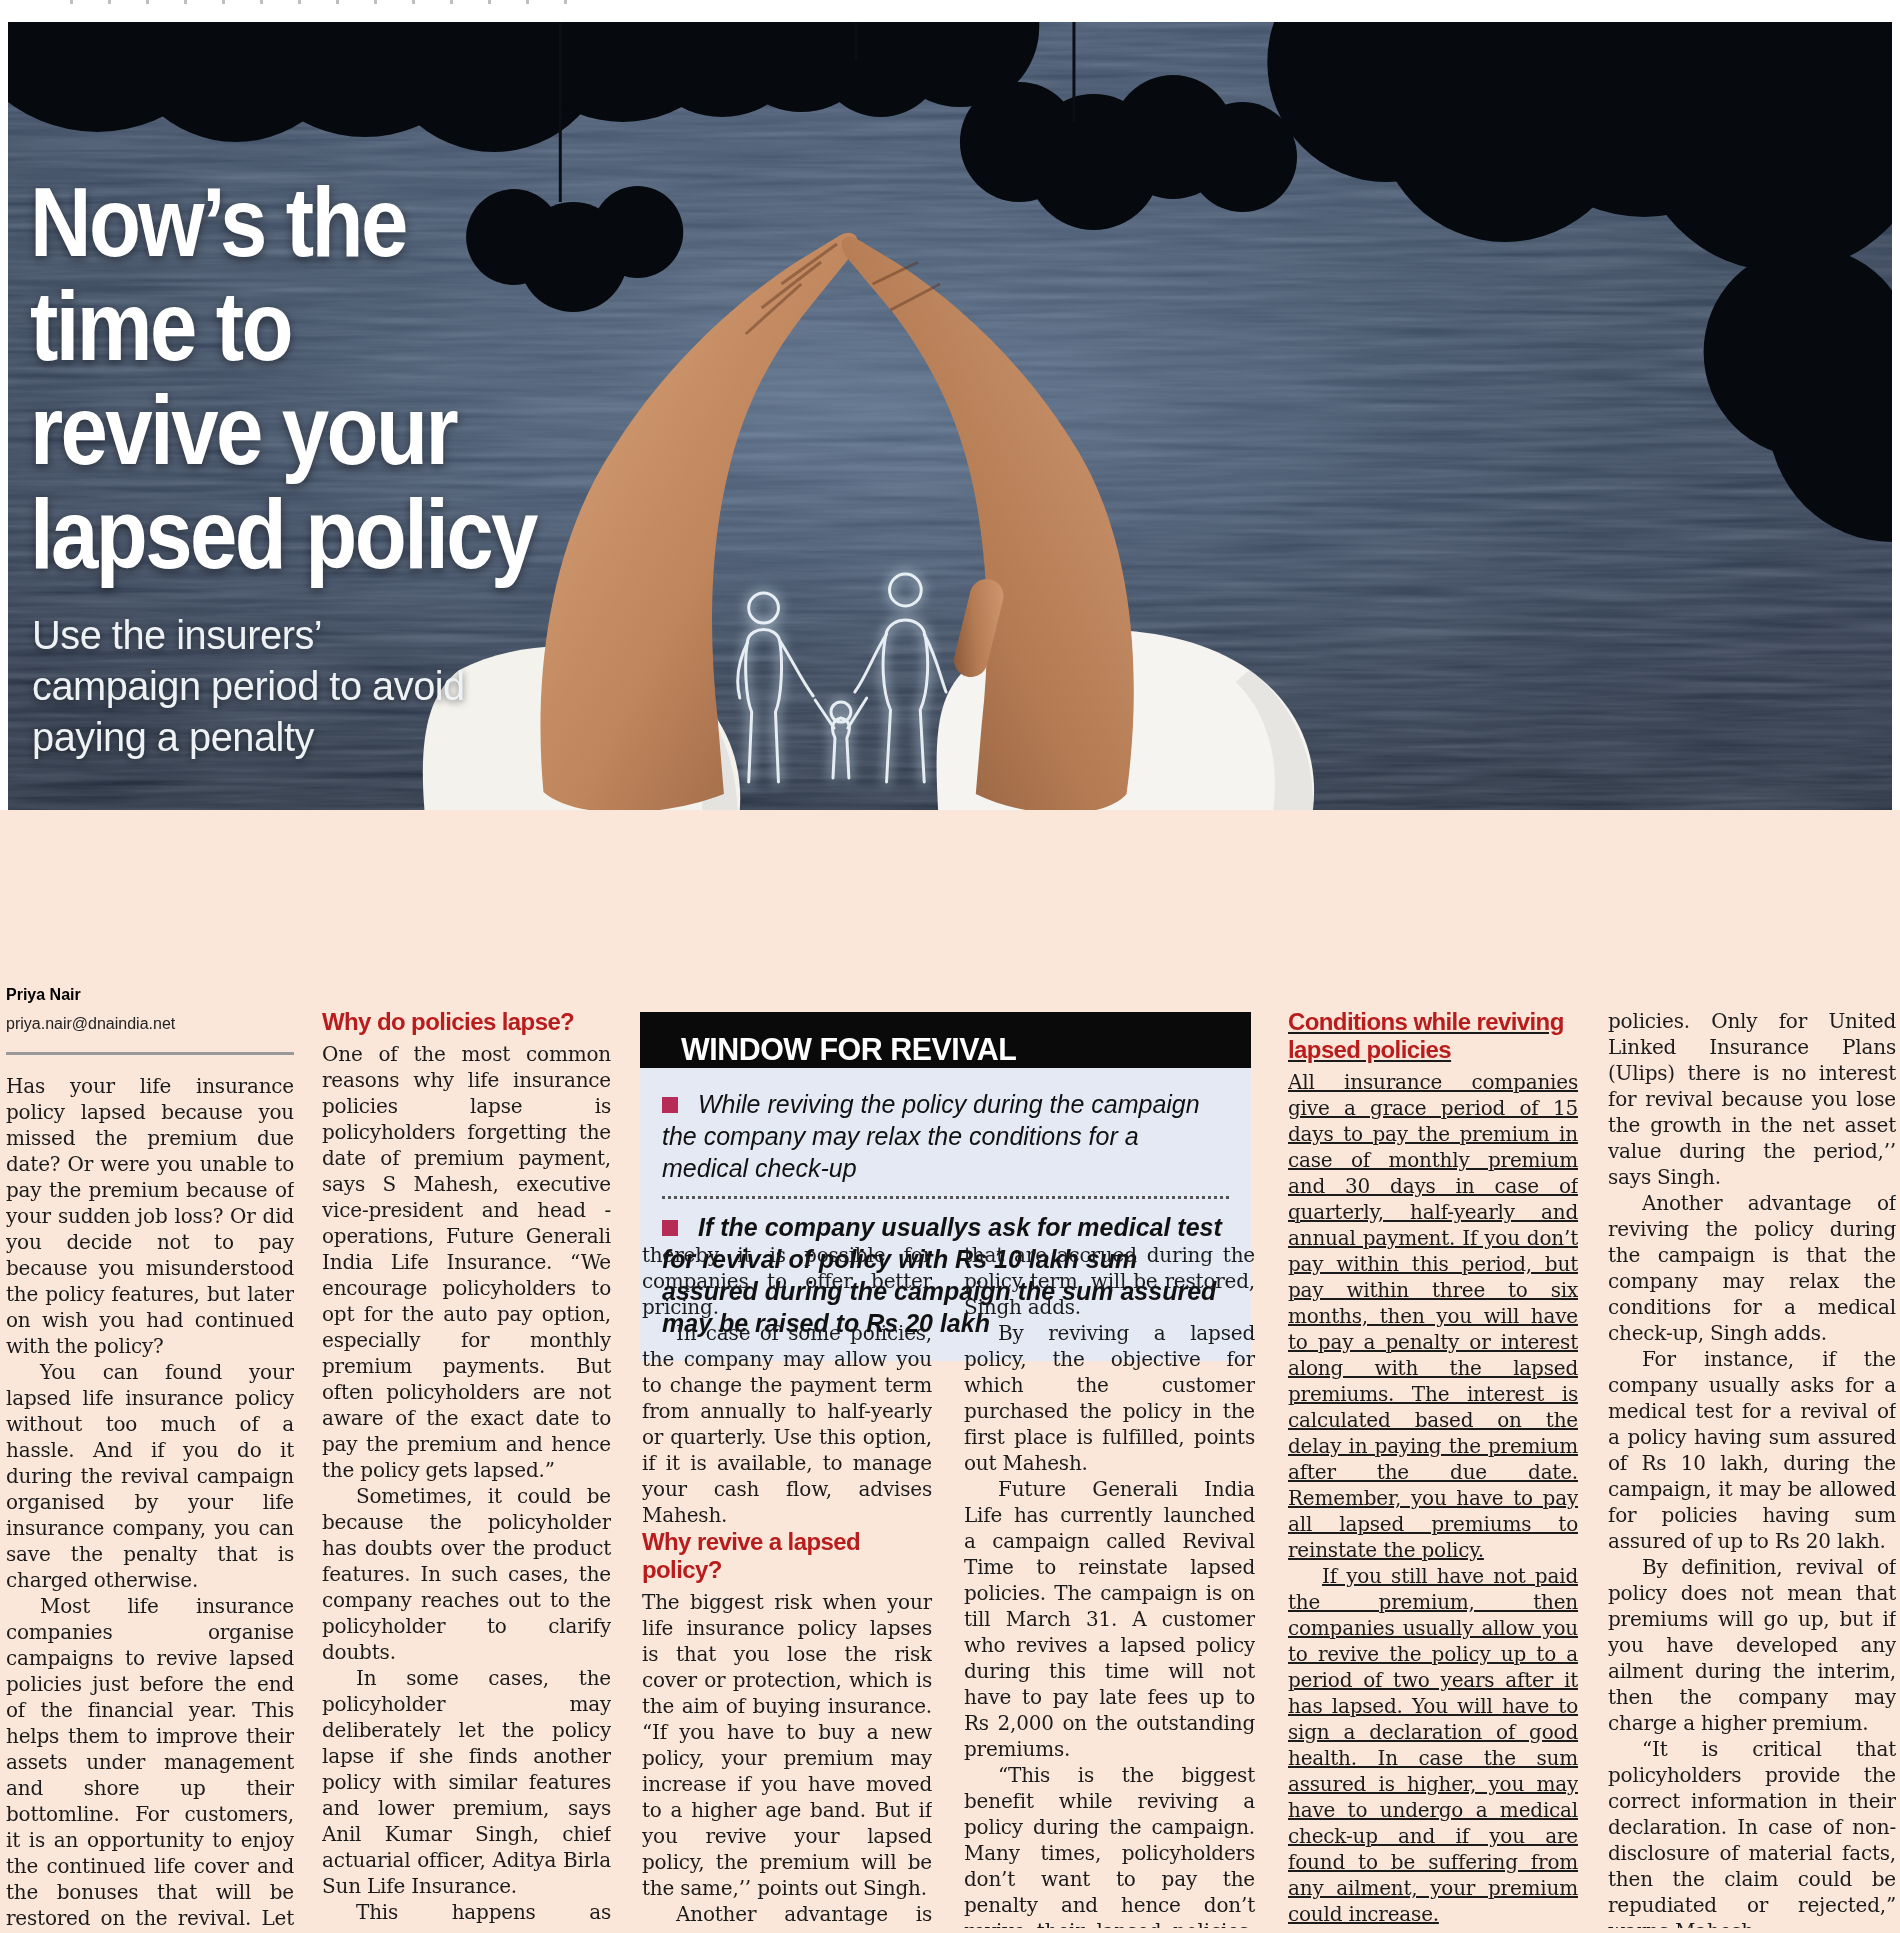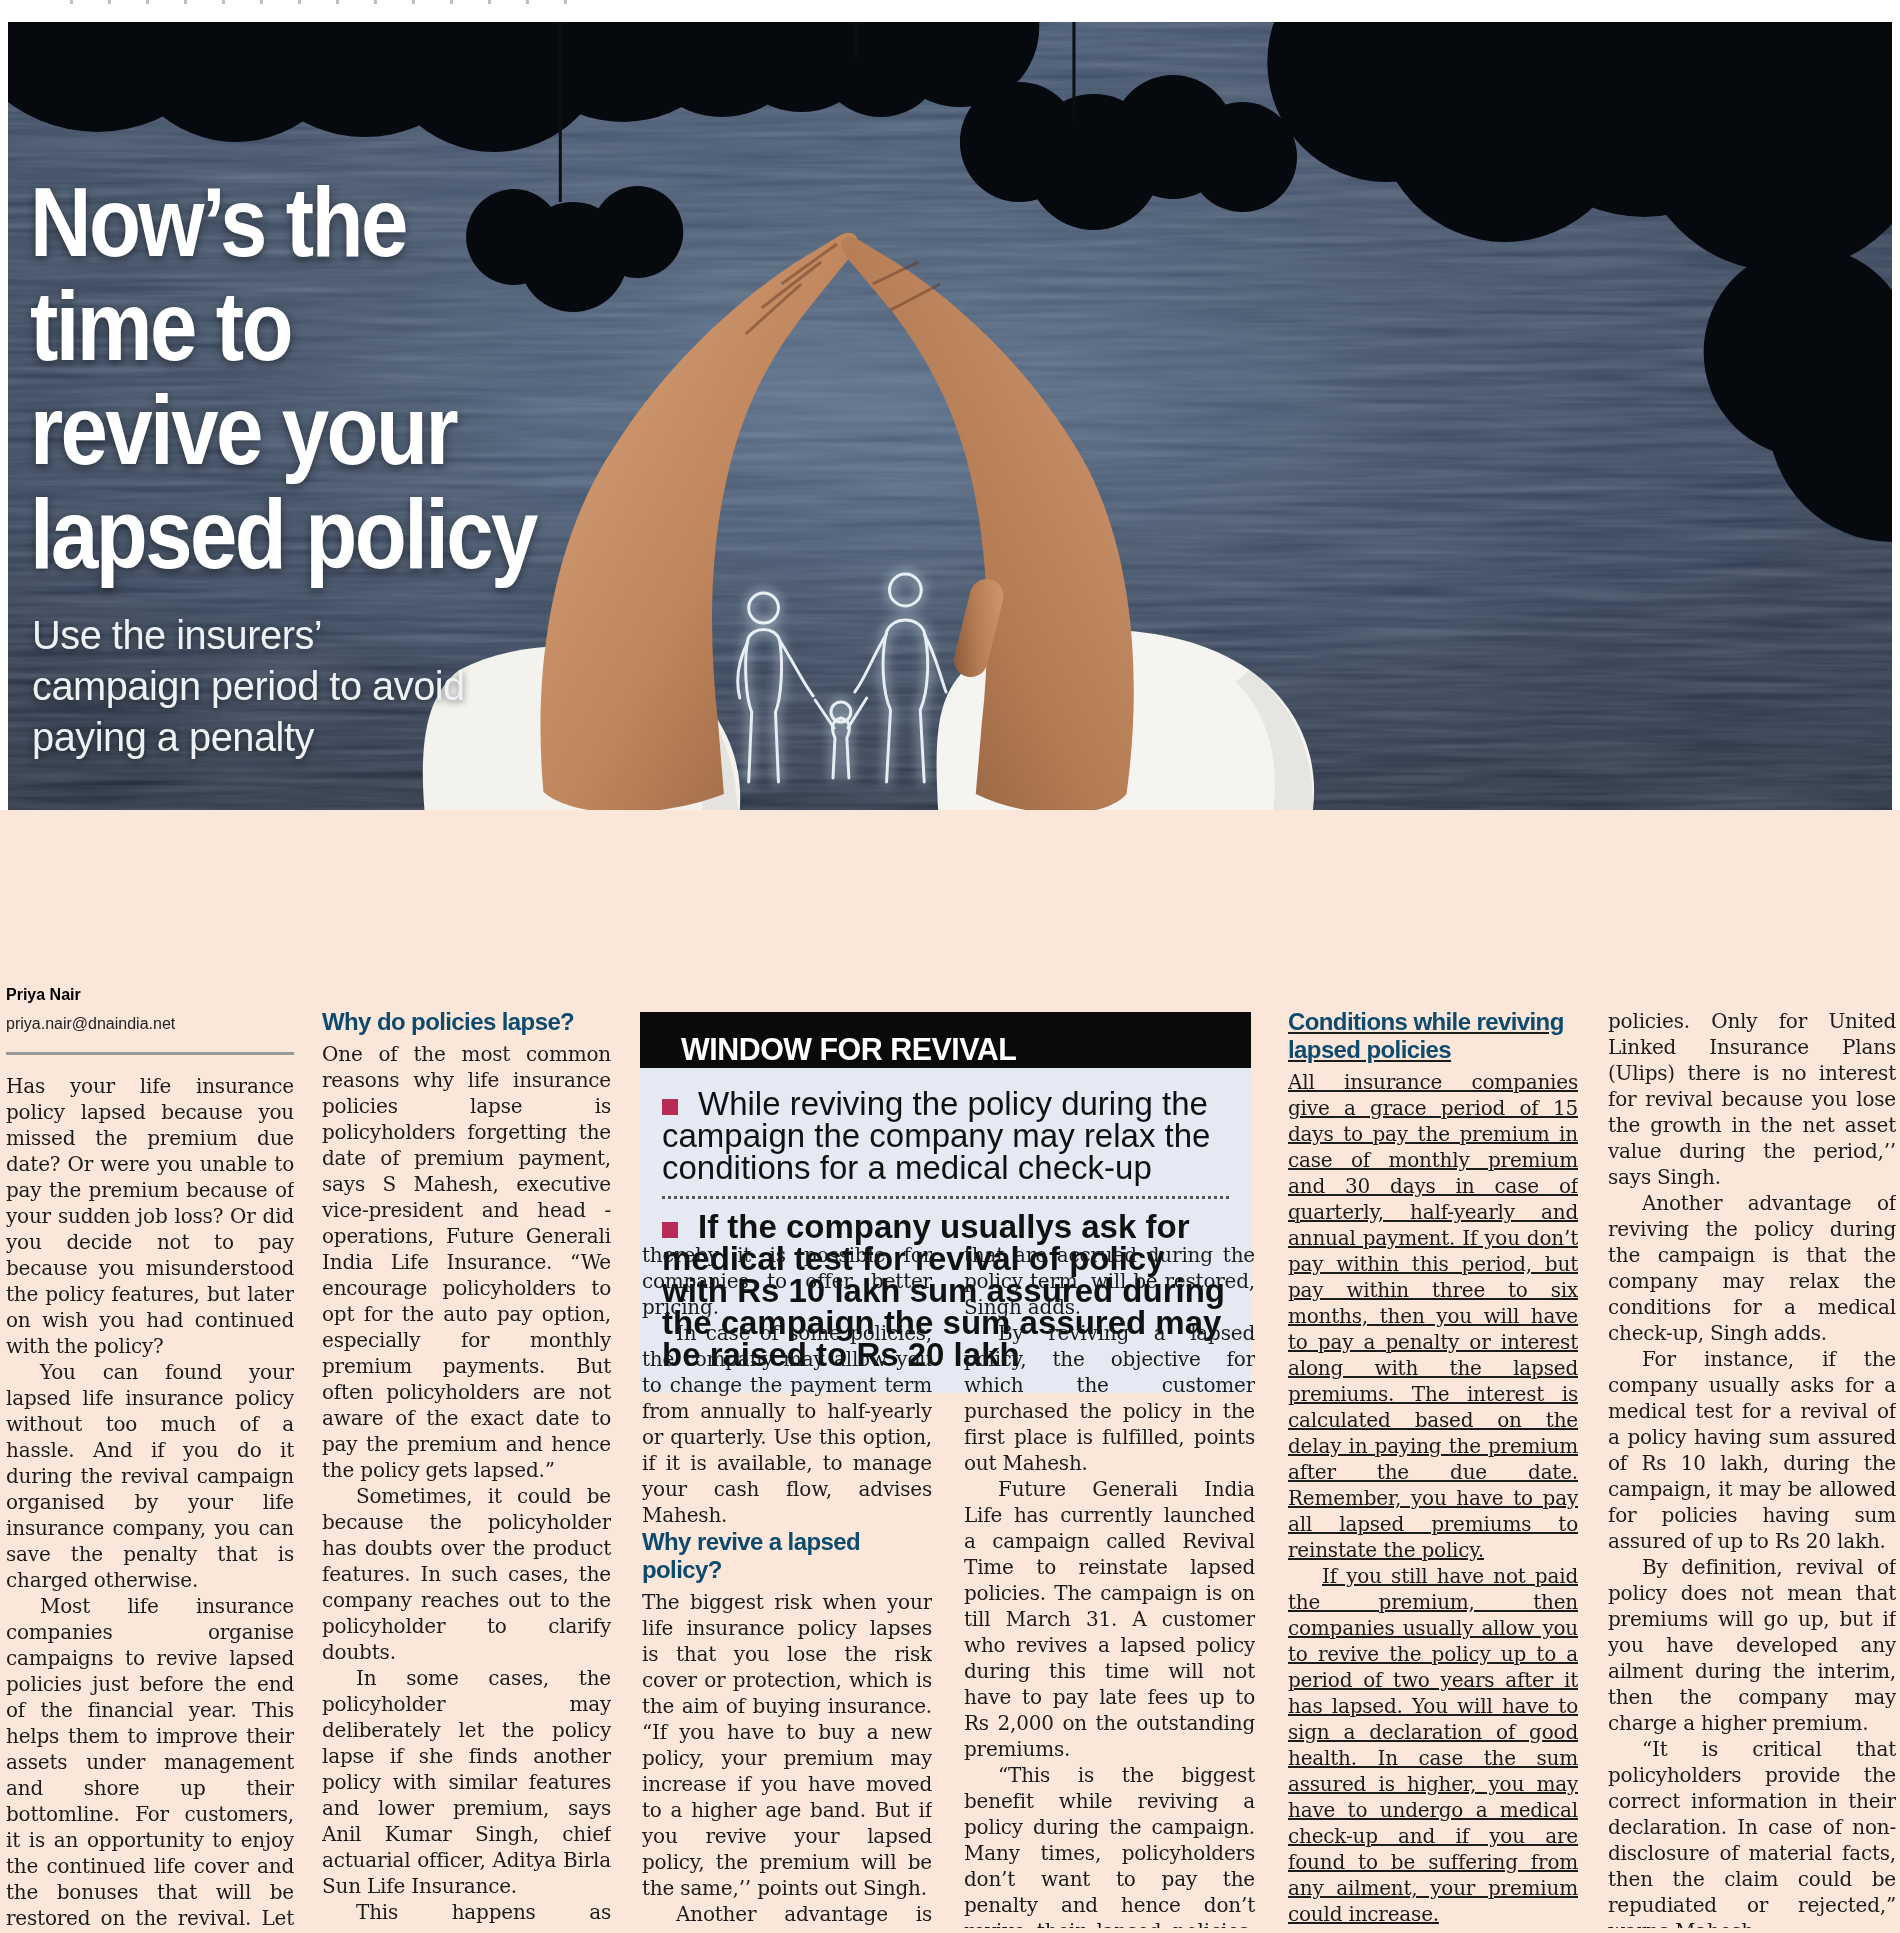--- a/index.html
+++ b/index.html
@@ -35,34 +35,34 @@
   .col-2{left:322px; width:289px; top:198px; height:920px;}
   .col-3{left:642px; width:290px; top:432px; height:686px;}
   .col-4{left:964px; width:291px; top:432px; height:686px;}
   .col-5{left:1288px;width:290px; top:198px; height:920px;text-decoration:underline;}
   .col-6{left:1608px;width:288px; top:198px; height:920px;}
 
   .para{font-family:"DejaVu Serif",serif;font-size:20px;line-height:26px;
     text-align:justify;color:var(--ink);letter-spacing:-.2px;}
   .para + .para{text-indent:34px;}
   .heading{font-family:"Liberation Sans",sans-serif;font-weight:700;
-    font-size:24px;line-height:28px;letter-spacing:-.6px;color:#0c4a6e;margin-bottom:5px;}
+    font-size:24px;line-height:28px;letter-spacing:-.6px;color:#b91c1c;margin-bottom:5px;}
   .para + .heading{}
 
   .byline-author{font-weight:700;font-size:16px;line-height:30px;color:#000;}
   .byline-email{font-size:16px;line-height:28px;color:#222;}
   .byline-rule{border:none;border-top:3px solid #9a9a9a;margin:14px 0 18px 0;width:100%;}
 
   
   .infobox{position:absolute;left:640px;top:202px;width:611px;}
   .infobox-bar{background:var(--bar);height:56px;display:flex;align-items:flex-end;padding-left:41px;}
   .infobox-title{color:var(--white);font-weight:700;font-size:32px;letter-spacing:-.5px;
     transform:scaleX(.95);transform-origin:left center;white-space:nowrap;}
   .infobox-body{background:var(--box-bg);padding:20px 22px 22px 22px;}
-  .bullet-row{font-size:33px;line-height:32px;color:#111;}
+  .bullet-row{font-size:25px;line-height:32px;color:#111;font-style:italic;}
   .bullet-row.bold{font-weight:700;}
   .sq{display:inline-block;width:16px;height:16px;background:var(--bullet);
     margin-right:20px;vertical-align:baseline;}
   .dotted{border:none;border-top:3px dotted #555;margin:12px 0 12px 0;}
 </style>
 </head>
 <body>
 
 <div class="top-strip">
     <div class="marks"></div>

